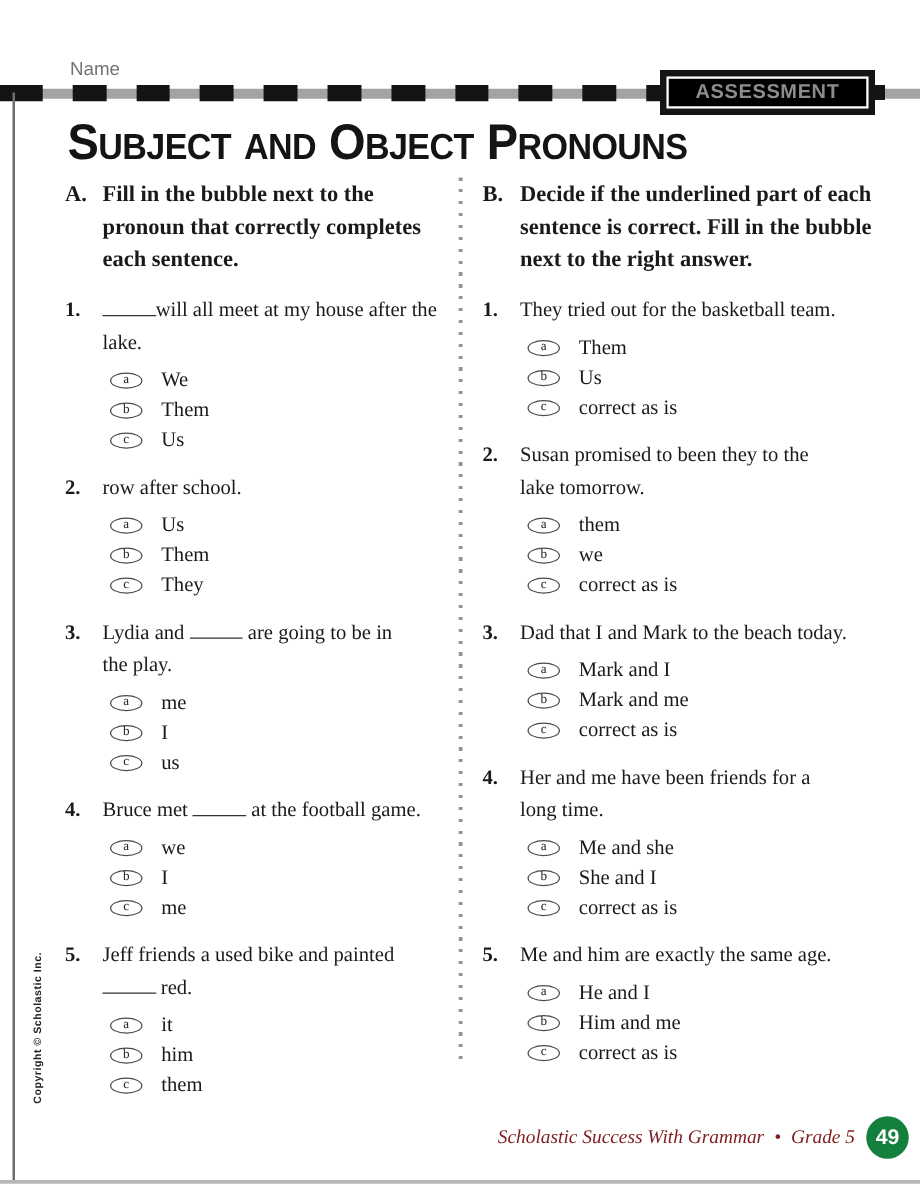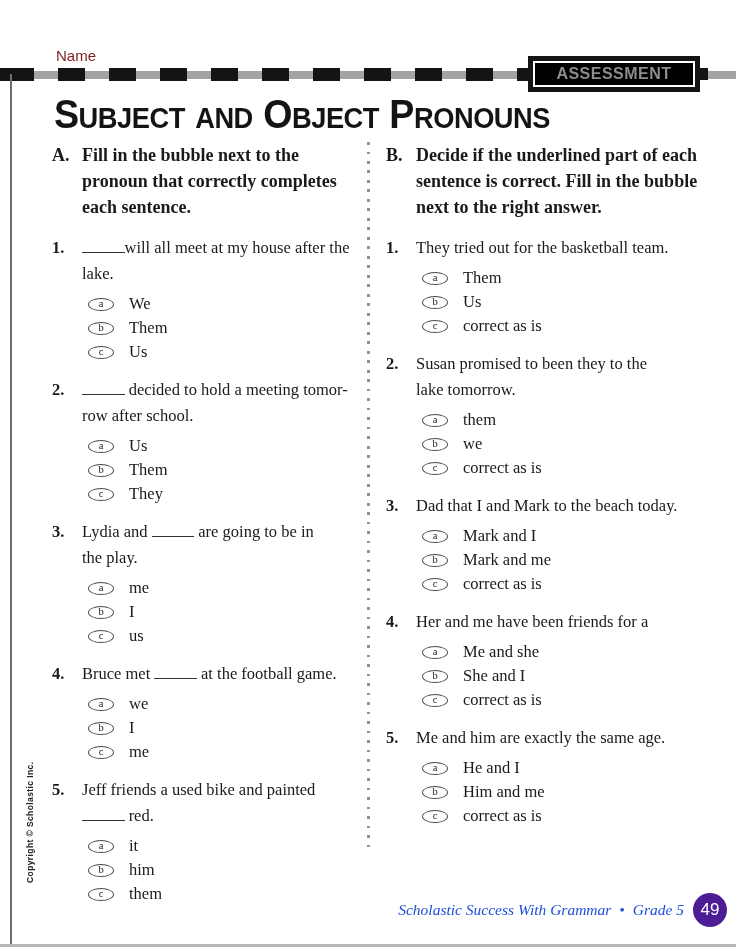--- a/index.html
+++ b/index.html
@@ -7,21 +7,21 @@
     --bar-gray:#a3a3a3;
     --assess-gray:#8c8c8c;
     --rule-gray:#b7b7b7;
   }
   *{margin:0;padding:0;box-sizing:border-box;}
   html,body{background:#fff;}
   body{font-family:"Liberation Serif", serif; color:var(--ink);}
   .page{position:relative; width:736px; height:951px; background:#fff; overflow:hidden;}
 
   
-  .name-label{position:absolute; left:56px; top:47px; font-family:"Liberation Sans",sans-serif; font-size:15px; color:#7f1d1d;}
+  .name-label{position:absolute; left:56px; top:47px; font-family:"Liberation Sans",sans-serif; font-size:15px; color:#737373;}
   .bar-gray{position:absolute; left:0; top:71px; width:736px; height:8px; background:var(--bar-gray);}
   .bar-dashes{position:absolute; left:0; top:68px; width:530px; height:13px;
       background:repeating-linear-gradient(90deg, #141414 0 27px, transparent 27px 51px);
       background-position-x:7px;}
   .assessment-box{position:absolute; left:528px; top:56px; width:172px; height:36px;
       background:#000000; border:5px solid #141414; box-shadow:inset 0 0 0 2px #fff;
       display:flex; align-items:center; justify-content:center;}
   .assessment-box::before, .assessment-box::after{content:""; position:absolute; top:7px; width:9px; height:12px; background:#141414;}
   .assessment-box::before{left:-13px;}
   .assessment-box::after{right:-13px;}
@@ -59,23 +59,23 @@
   .bubble{width:26px; height:13px; flex:none; border:1.5px solid #4a4a4a; border-radius:50%;
       display:flex; align-items:center; justify-content:center;
       font-size:10.5px; line-height:1; color:#222; background:#fff;}
   .choice-text{font-size:16.5px;text-align:right;}
 
   
   .copyright{position:absolute; left:25px; top:883px; transform:rotate(-90deg); transform-origin:0 0;
       font-family:"Liberation Sans",sans-serif; font-weight:bold; font-size:8.5px; letter-spacing:0.4px;
       white-space:nowrap; color:#222;}
   .footer{position:absolute; right:9px; top:893px; display:flex; align-items:center; gap:9px;}
-  .footer-text{font-style:italic; font-size:15.5px; color:#1d4ed8; display:flex; align-items:center; gap:8px;}
-  .page-circle{width:34px; height:34px; border-radius:50%; background:#4c1d95; color:#fff;
-      font-family:"Liberation Sans",sans-serif; font-weight:normal; font-size:17px;
+  .footer-text{font-style:italic; font-size:15.5px; color:#7f1d1d; display:flex; align-items:center; gap:8px;}
+  .page-circle{width:34px; height:34px; border-radius:50%; background:#15803d; color:#fff;
+      font-family:"Liberation Sans",sans-serif; font-weight:bold; font-size:17px;
       display:flex; align-items:center; justify-content:center;}
 </style>
 </head>
 <body>
 
 <div class="page">
 
   <span class="name-label">Name</span>
 
   <div class="bar-gray"></div>
@@ -115,21 +115,20 @@
               <div class="choice">
                 <span class="bubble">c</span>
                 <span class="choice-text">Us</span>
               </div>
             </div>
           </div>
         </div>
         <div class="q">
           <span class="q-num">2.</span>
           <div class="q-body">
-            <div class="q-line"><span class="blank" style="width: 42.5px;"></span> decided to hold a meeting tomor-</div>
             <div class="q-line">row after school.</div>
             <div class="choices">
               <div class="choice">
                 <span class="bubble">a</span>
                 <span class="choice-text">Us</span>
               </div>
               <div class="choice">
                 <span class="bubble">b</span>
                 <span class="choice-text">Them</span>
               </div>
@@ -266,20 +265,21 @@
                 <span class="bubble">c</span>
                 <span class="choice-text">correct as is</span>
               </div>
             </div>
           </div>
         </div>
         <div class="q">
           <span class="q-num">4.</span>
           <div class="q-body">
             <div class="q-line">Her and me have been friends for a</div>
+            <div class="q-line">long time.</div>
             <div class="choices">
               <div class="choice">
                 <span class="bubble">a</span>
                 <span class="choice-text">Me and she</span>
               </div>
               <div class="choice">
                 <span class="bubble">b</span>
                 <span class="choice-text">She and I</span>
               </div>
               <div class="choice">

